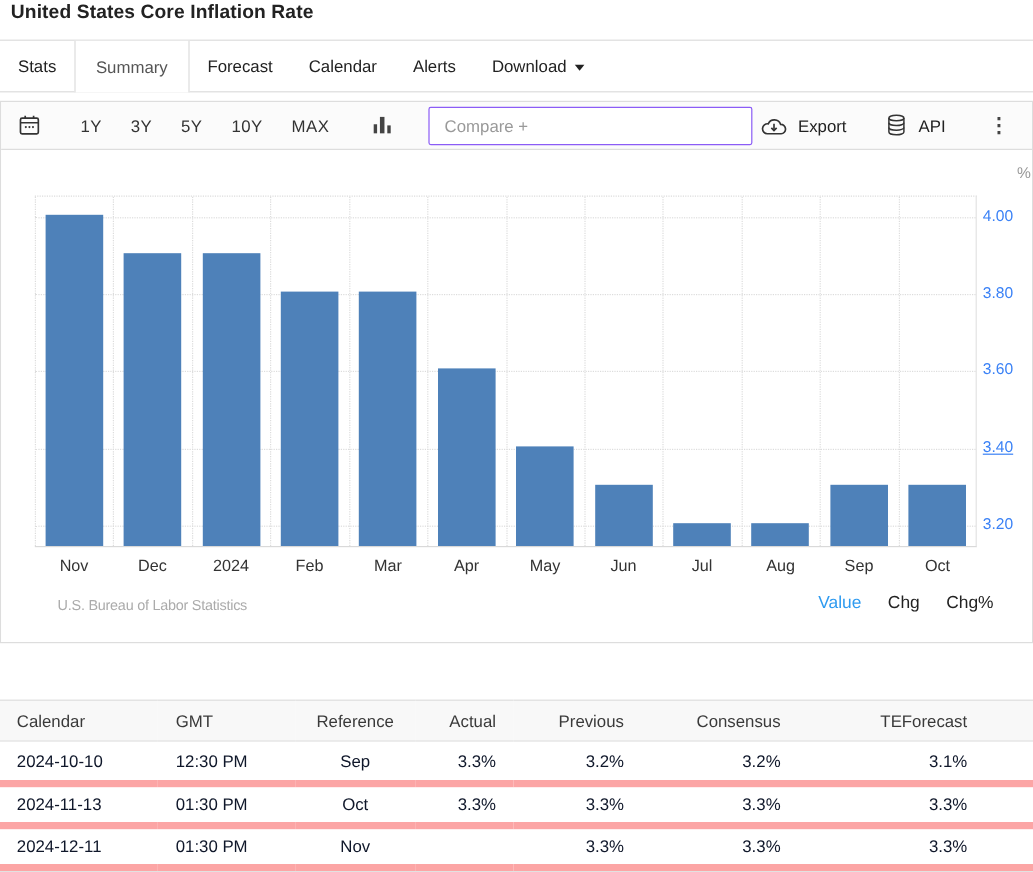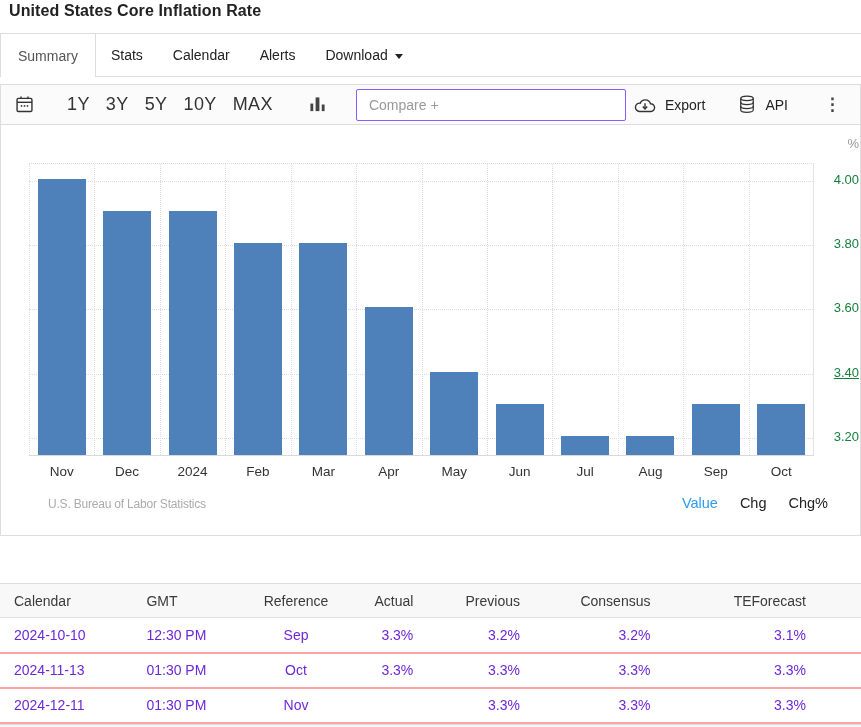--- a/index.html
+++ b/index.html
@@ -18,21 +18,21 @@
   .tab.active { border-left: 1px solid #ddd; border-right: 1px solid #ddd;
     background: #fff; margin-bottom: -1px; color: #555; padding: 0 17px; }
   .caret { width: 0; height: 0; border-left: 4.5px solid transparent;
     border-right: 4.5px solid transparent; border-top: 5px solid #222; margin-top: 2px; }
 
   
   .panel { margin-top: 7px; height: 452px; border: 1px solid #ddd; background: #fff; }
   .toolbar { height: 40px; border-bottom: 1px solid #ddd; background: #fbfbfb;
     display: flex; align-items: center; padding: 0 13px; }
   .icon-btn { display: flex; align-items: center; justify-content: center; cursor: pointer; }
-  .ranges { display: flex; gap: 16px; margin-left: 32px; font-size: 18px; color: #333;
+  .ranges { display: flex; gap: 24px; margin-left: 32px; font-size: 14px; color: #333;
     letter-spacing: .4px; }
   .range { cursor: pointer; }
   .charttype { margin-left: 36px; }
   .compare-input { margin-left: 30px; width: 270px; height: 32px; border: 1px solid #8b5cf6;
     border-radius: 2px; background: #fff; padding: 0 12px; font-size: 14px;
     font-family: "Liberation Sans", sans-serif; color: #333; outline: none; }
   .compare-input::placeholder { color: #999; }
   .spacer { flex: 1; }
   .tool-btn { display: flex; align-items: center; gap: 8px; font-size: 14px; color: #222;
     cursor: pointer; }
@@ -41,64 +41,67 @@
     color: #444; letter-spacing: 0; line-height: 1; cursor: pointer; }
 
   
   .chart-region { position: relative; height: 410px; background: #fff; }
   .plot { position: absolute; left: 28px; top: 38px; width: 785px; height: 293px;
     border-top: 1px dotted #dcdcdc; border-right: 1px solid #e3e3e3;
     border-bottom: 1px solid #d9d9d9; }
   .hgrid { position: absolute; left: 0; right: 0; height: 0; border-top: 1px dotted #dcdcdc; }
   .vgrid { position: absolute; top: 0; bottom: 0; width: 0; border-left: 1px dotted #dcdcdc; }
   .bar { position: absolute; bottom: 0; }
-  .ytick { position: absolute; left: 818px; width: 40px; text-align: right;
-    font-size: 13px; color: #15803d; line-height: 16px; }
+  .ytick { position: absolute; left: 818px; width: 40px; text-align: left;
+    font-size: 13px; color: #3b82f6; line-height: 16px; }
   .unit-label { position: absolute; left: 818px; top: 11px; width: 40px; text-align: right;
     font-size: 13px; color: #999; }
   .xlabel { position: absolute; text-align: center; font-size: 13.5px; color: #333;
     top: 339px; line-height: 16px; }
   .source { position: absolute; left: 47px; top: 372px; font-size: 12px; color: #ababab;
     letter-spacing: -0.2px; }
   .series-links { position: absolute; right: 32px; top: 370px; display: flex; gap: 22px;
     font-size: 14.5px; }
   .series-link { color: #222; cursor: pointer; }
   .series-link.active { color: #2f9bf0; }
 
   
   table.cal { width: 861px; margin-top: 47px; border-collapse: collapse; font-size: 14px;
     border-top: 1px solid #ddd; }
   table.cal thead tr { background: #f8f8f8; height: 34px; }
   table.cal thead td { color: #3a3a3a; border-bottom: 1px solid #e2e2e2; }
   table.cal tbody tr { height: 35px; }
-  table.cal tbody td { color: #6d28d9; border-bottom: 2px solid #fca5a5; }
+  table.cal tbody td { color: #0f172a; border-bottom: 6px solid #fca5a5; }
   table.cal td:nth-child(1) { padding-left: 14px; text-align: left; }
   table.cal td:nth-child(2) { padding-left: 15px; text-align: left; }
   table.cal td:nth-child(3) { text-align: center; }
   table.cal td:nth-child(4), table.cal td:nth-child(5), table.cal td:nth-child(6)
     { text-align: right; padding-right: 15px; }
   table.cal td:nth-child(7) { text-align: right; padding-right: 55px; }
 
   .next-band { height: 6px; background: #f5f5f5; border-top: 1px solid #ddd; }
 
   svg.ic { display: block; }
 </style>
 </head>
 <body>
 
 <div class="title-wrap">
   <div class="page-title">United States Core Inflation Rate</div>
 </div>
 
 <div class="tabbar">
+    <div class="tab">
+      <span>Stats</span>
+    </div>
     <div class="tab active">
       <span>Summary</span>
     </div>
     <div class="tab">
-      <span>Stats</span>
+      <span>Forecast</span>
     </div>
     <div class="tab">
       <span>Calendar</span>
     </div>
     <div class="tab">
       <span>Alerts</span>
     </div>
     <div class="tab">
       <span>Download</span>
       <span class="caret"></span>

